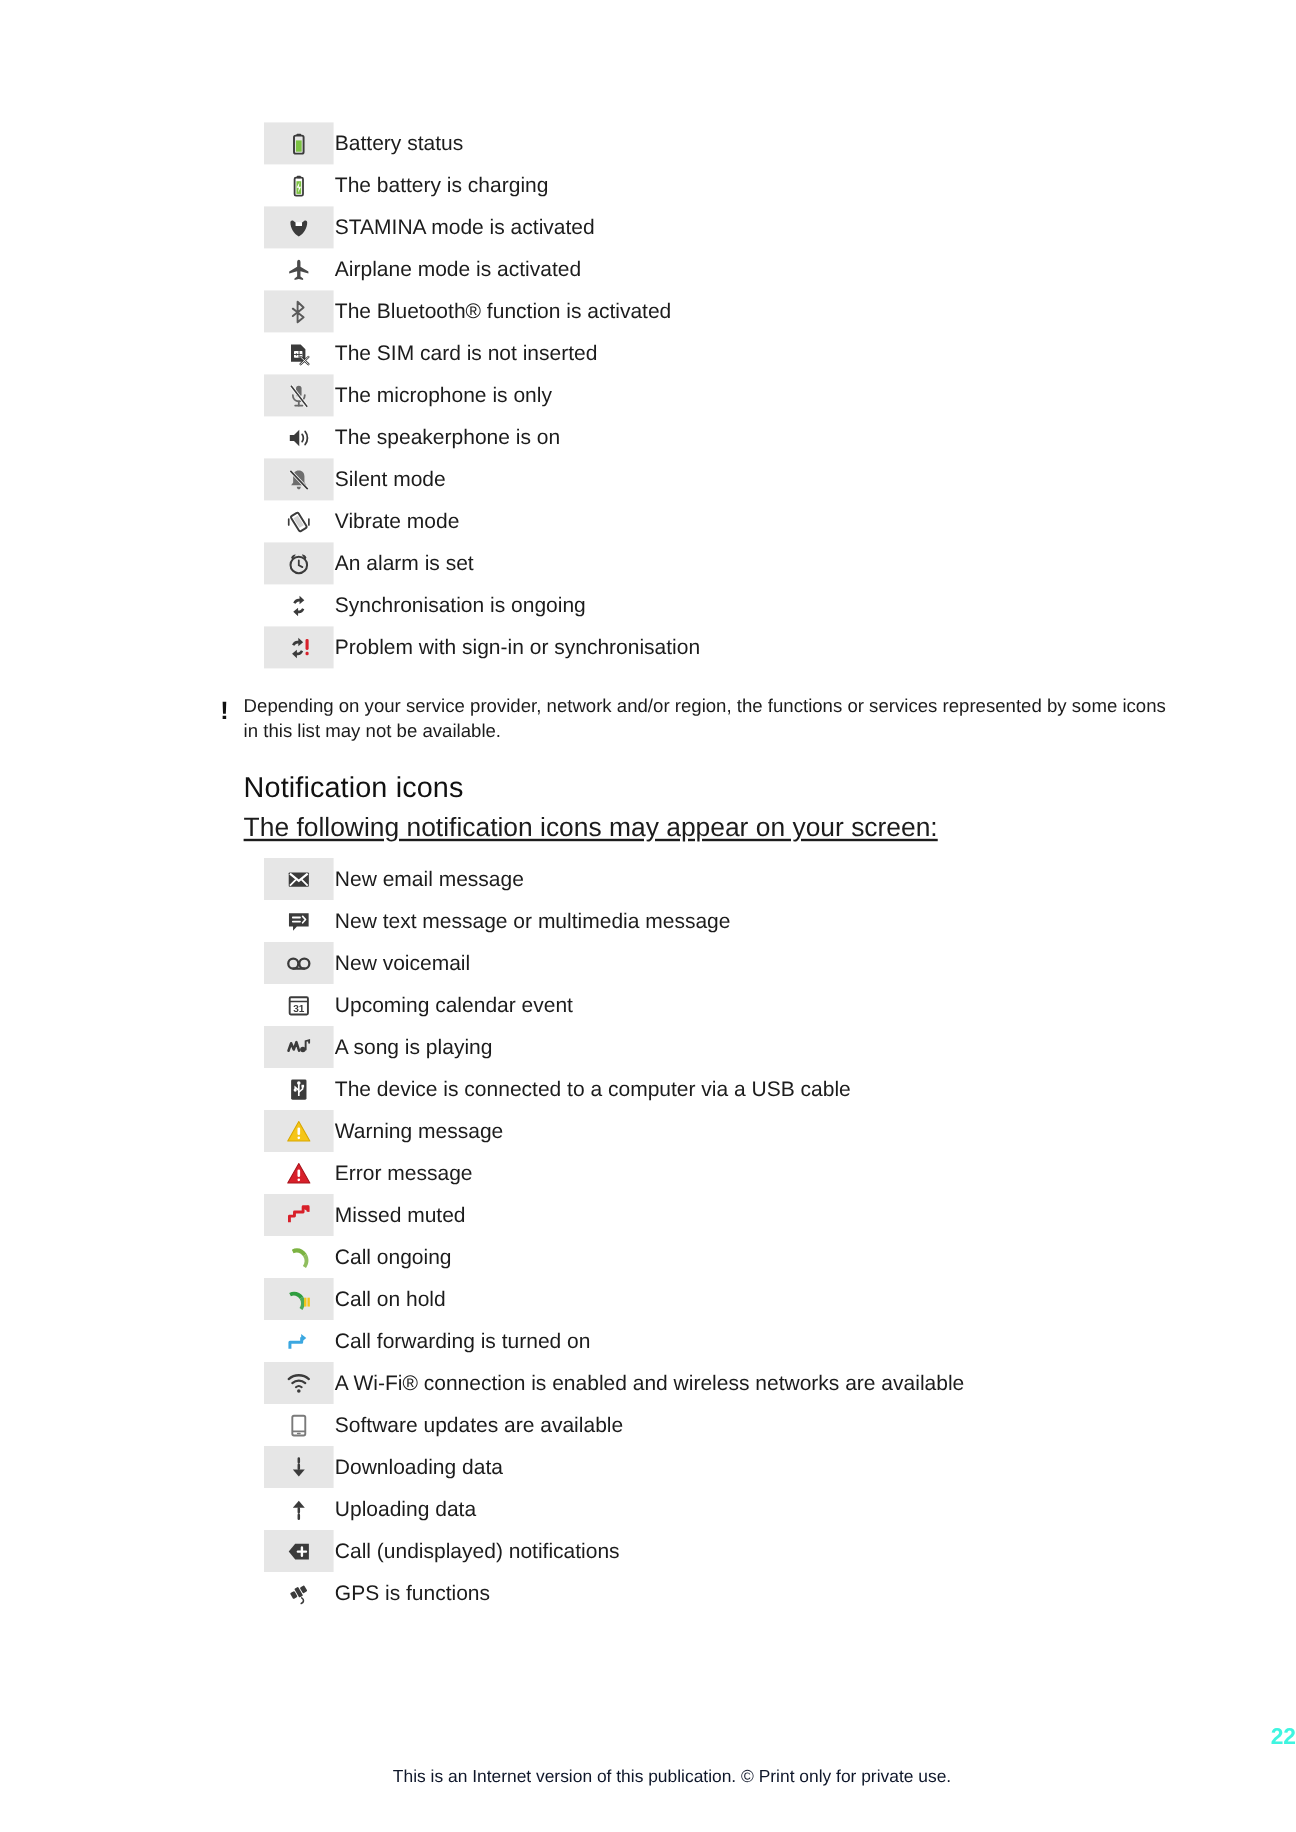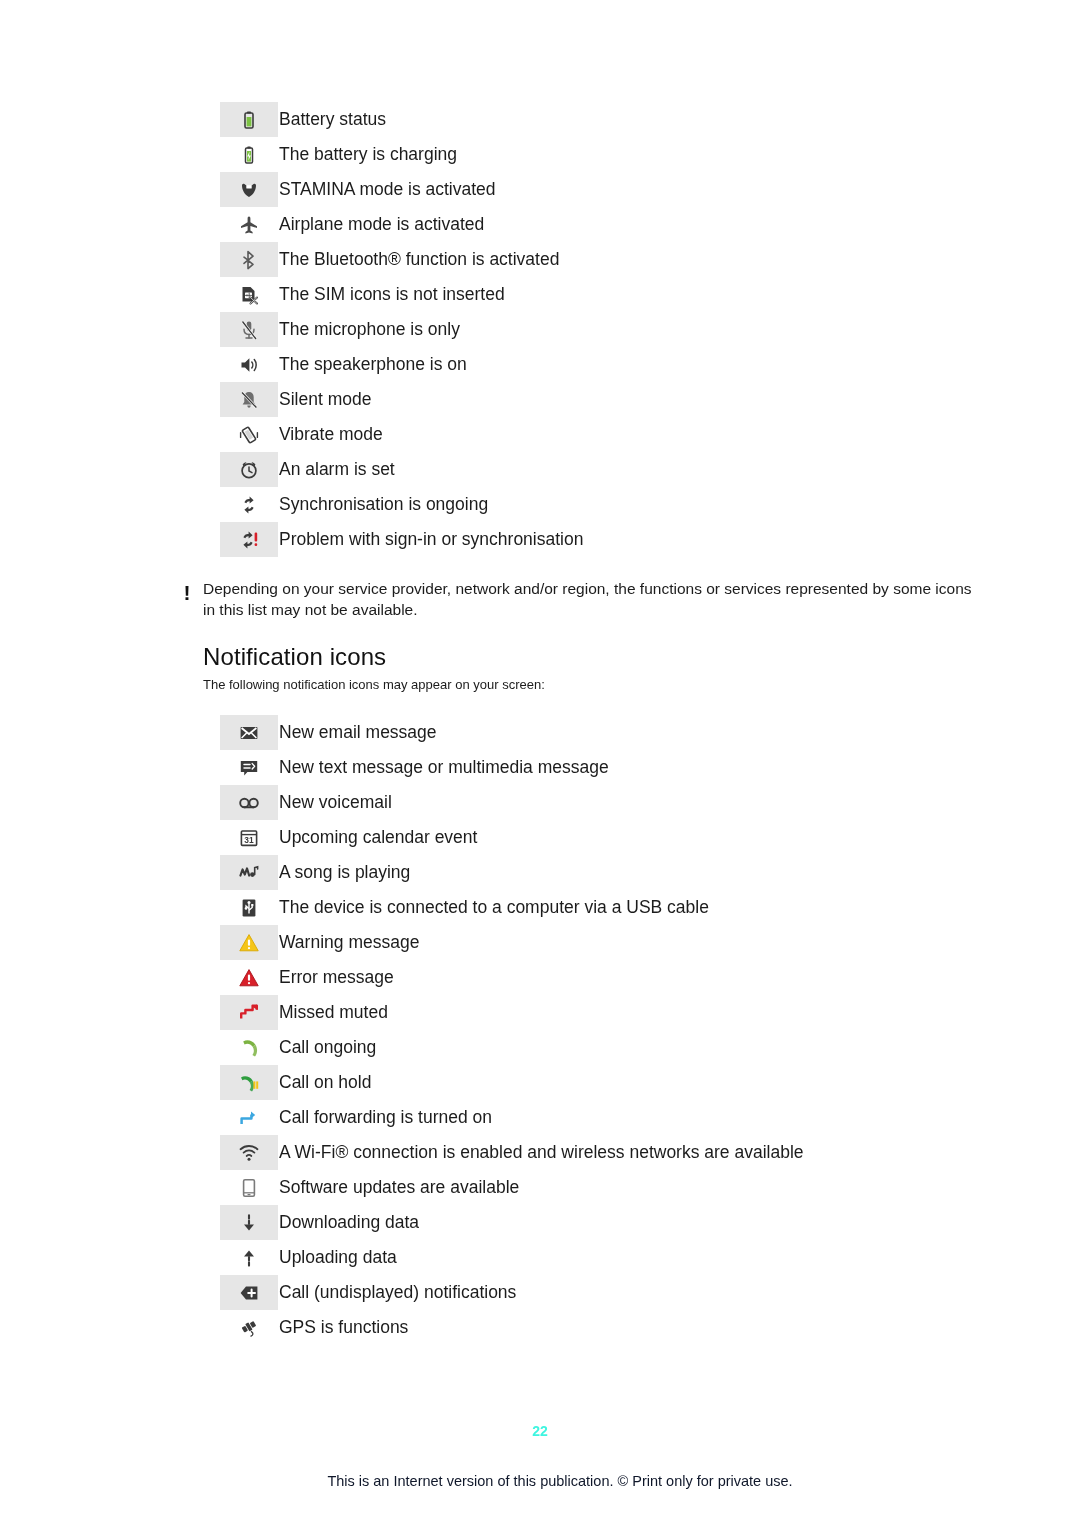--- a/index.html
+++ b/index.html
@@ -87,33 +87,35 @@
     left: 203px;
     font-size: 24px;
     font-weight: normal;
     color: #111;
     letter-spacing: 0.1px;
     margin: 0;
   }
   .section-intro {
     position: absolute;
     left: 203px;
-    font-size: 13px;
+    font-size: 22px;
     color: #1c1c1c;
+    text-decoration: underline;
   }
 
   
   .page-number {
     position: absolute;
     left: 0;
     width: 1080px;
-    text-align: center;
-    font-size: 14px;
+    text-align: right;
+    font-size: 19px;
     font-weight: bold;
     color: #3ff5e0;
+    margin-top: 14px;
   }
   .footer-note {
     position: absolute;
     left: 0;
     width: 1080px;
     text-align: center;
     font-size: 14.5px;
     color: #0f172a;
     margin-left: 20px;
   }
@@ -174,21 +176,21 @@
       <div class="icon-row">
         <div class="icon-cell">
           <svg class="glyph" width="22" height="22" viewBox="0 0 22 22" xmlns="http://www.w3.org/2000/svg">
             <path d="M4.5 3 L12.5 3 L16.5 7 L16.5 17.5 L4.5 17.5 Z" fill="#3b3b3b"></path>
             <rect x="7" y="8.6" width="7" height="5.6" rx="0.6" fill="#ffffff"></rect>
             <path d="M9 10.4 L9 12.4 M11.2 8.6 L11.2 14.2 M7 11.4 L14 11.4" stroke="#3b3b3b" stroke-width="0.8"></path>
             <path d="M12.5 13.5 L19 19.5 M19 13.5 L12.5 19.5" stroke="#3b3b3b" stroke-width="1.9" stroke-linecap="round"></path>
             <path d="M12.5 13.5 L19 19.5 M19 13.5 L12.5 19.5" stroke="#ffffff" stroke-width="0.7" stroke-linecap="round"></path>
           </svg>
         </div>
-        <div class="row-label">The SIM icons is not inserted</div>
+        <div class="row-label">The SIM card is not inserted</div>
       </div>
       <div class="icon-row shaded">
         <div class="icon-cell">
           <svg class="glyph" width="22" height="22" viewBox="0 0 22 22" xmlns="http://www.w3.org/2000/svg">
             <rect x="8.7" y="2.5" width="4.6" height="9.4" rx="2.3" fill="#6a6a6a"></rect>
             <path d="M6 10.2 C6 13.6 8.2 15.4 11 15.4 C13.8 15.4 16 13.6 16 10.2" fill="none" stroke="#6a6a6a" stroke-width="1.5" stroke-linecap="round"></path>
             <path d="M11 15.4 L11 19" stroke="#6a6a6a" stroke-width="1.5" stroke-linecap="round"></path>
             <path d="M8 19 L14 19" stroke="#6a6a6a" stroke-width="1.5" stroke-linecap="round"></path>
             <path d="M4.5 2.5 L18 20" stroke="#ffffff" stroke-width="2.6"></path>
             <path d="M4.5 2.5 L18 20" stroke="#3b3b3b" stroke-width="1.3"></path>

